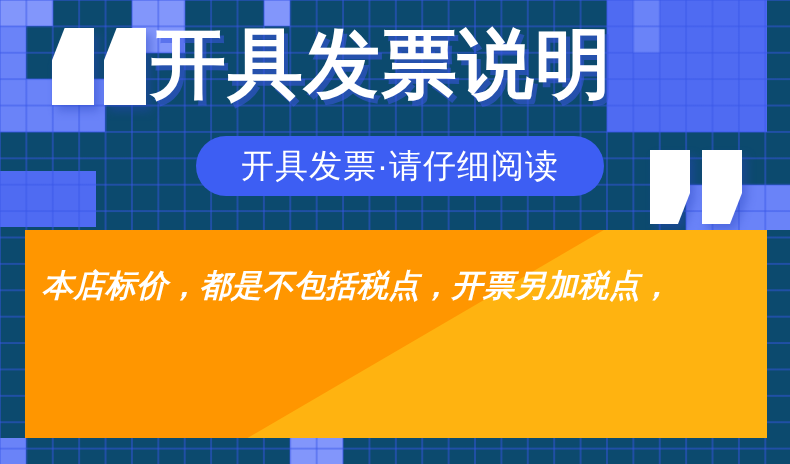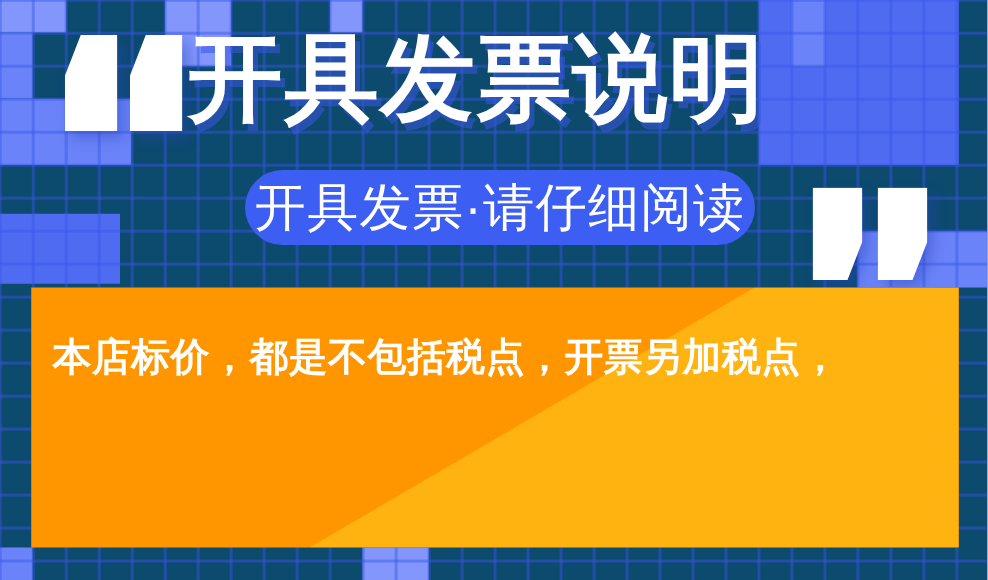--- a/index.html
+++ b/index.html
@@ -94,21 +94,21 @@
     width: 408px;
     height: 60px;
     border-radius: 30px;
     background: #3d5ef3;
     display: flex;
     align-items: center;
     justify-content: center;
   }
   #pill-label {
     color: #ffffff;
-    font-size: 41px;
+    font-size: 33px;
     font-weight: 400;
     letter-spacing: 1px;
     white-space: nowrap;
   }
 
   
   #panel {
     position: absolute;
     left: 25px;
     top: 230px;
@@ -126,20 +126,21 @@
   #panel-text {
     position: absolute;
     left: 17px;
     top: 26px;
     right: 6px;
     color: #ffffff;
     font-size: 31px;
     font-weight: 700;
     line-height: 1.95;
     letter-spacing: 0.5px;
+    font-style: italic;
   }
   #panel-text .ln {
     display: block;
     white-space: nowrap;
   }
 </style>
 </head>
 <body>
 
 <div id="banner">

